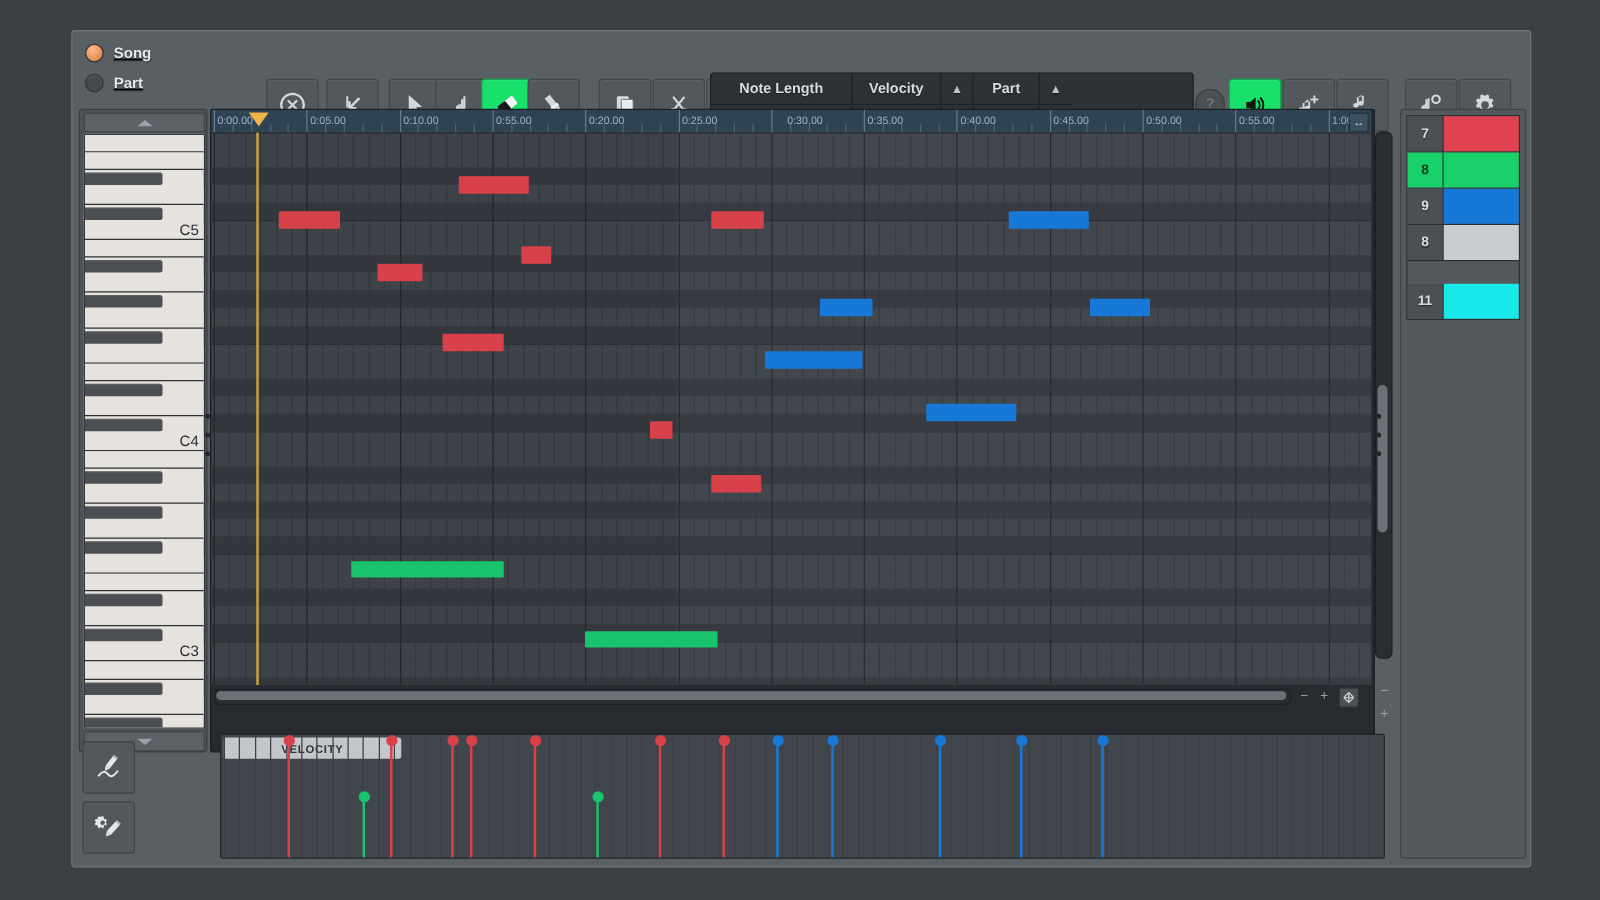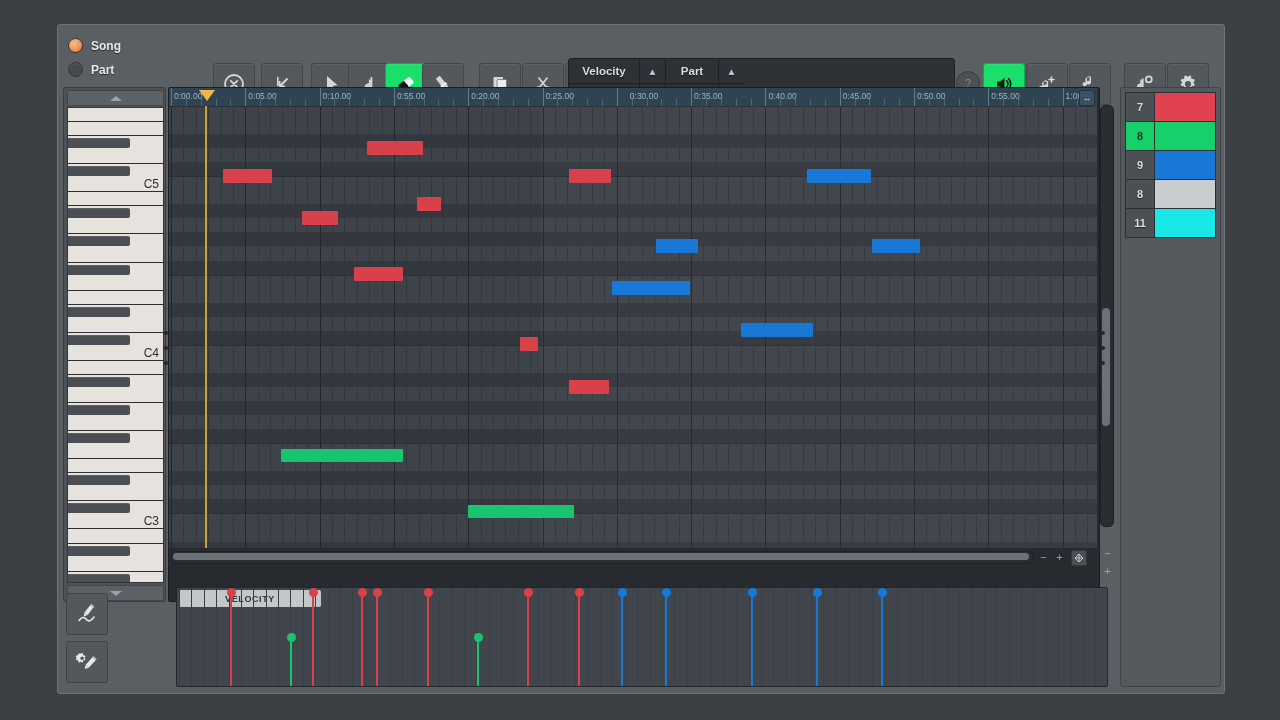--- a/index.html
+++ b/index.html
@@ -7,21 +7,21 @@
   #root{position:relative;width:1280px;height:720px;background:#3c4044;}
 
   
   #window{position:absolute;left:57px;top:24px;width:1166px;height:668px;background:#5a5f63;
           border:1px solid #6e7478;border-radius:3px;}
 
   
   #toolbar{position:absolute;left:0;top:0;width:1166px;height:62px;}
 
   .radio-group{position:absolute;left:10px;top:10px;width:90px;height:44px;}
-  .radio-row{display:flex;align-items:center;height:21px;margin-bottom:3px;}
+  .radio-row{display:flex;align-items:flex-start;height:21px;margin-bottom:3px;text-decoration:underline;}
   .radio-dot{width:13px;height:13px;border-radius:50%;border:1px solid #32363a;
              background:#45494d;box-shadow:inset 0 1px 1px rgba(255,255,255,.12);}
   .radio-dot.on{background:radial-gradient(circle at 38% 32%,#ffb98a,#e8894f 70%);}
   .radio-label{margin-left:8px;color:#e6e9ec;font-size:12px;font-weight:bold;
                text-shadow:0 1px 1px rgba(0,0,0,.6);}
 
   .tbtn{position:absolute;top:0;width:40px;height:40px;background:#53585c;
         border:1px solid #43474b;border-radius:3px;display:flex;align-items:center;
         justify-content:center;box-shadow:inset 0 1px 0 rgba(255,255,255,.07);}
   .tbtn.active{background:#18e06a;border-color:#0fa94e;}
@@ -113,21 +113,21 @@
             border-radius:2px;color:#32363a;font-size:9px;font-weight:bold;letter-spacing:.6px;
             display:flex;align-items:center;justify-content:center;}
   .stem{position:absolute;width:2px;}
   .stemhead{position:absolute;width:9px;height:9px;border-radius:50%;}
 
   
   #tracklist{position:absolute;left:1062px;top:62px;width:99px;height:598px;
              background:#55595d;border:1px solid #3f4347;border-radius:3px;}
   #tracks{position:absolute;left:4px;top:4px;width:89px;border:1px solid #2c3034;}
   .trow{display:flex;height:28px;border-bottom:1px solid #2c3034;}
-  .trow:last-child{border-bottom:none;}
+  .trow:last-child{border-bottom:none;margin-top:18px;}
   .tnum{width:28px;display:flex;align-items:center;justify-content:center;background:#4b5054;
         color:#d8dde1;font-size:11px;font-weight:bold;border-right:1px solid #2c3034;
         text-shadow:0 1px 1px rgba(0,0,0,.5);}
   .tnum.sel{background:#17d06a;color:#0d3a20;text-shadow:none;}
   .tcolor{flex:1;}
 
   
   #wm{position:absolute;left:1035px;top:622px;width:138px;height:54px;display:flex;align-items:center;}
   #wmtext{color:#e9edf0;font-size:25px;font-weight:bold;letter-spacing:-.5px;
           text-shadow:0 1px 2px rgba(0,0,0,.8);}
@@ -219,20 +219,24 @@
       <div class="tbtn" style="left:86px;">
         <svg width="20" height="20" viewBox="0 0 20 20">
           <rect x="3" y="4" width="9.5" height="12.5" rx="1" fill="#d3d8dc"></rect>
           <rect x="6.5" y="2.5" width="10" height="13.5" rx="1" fill="#e9edf0" stroke="#6d7478" stroke-width=".8"></rect>
           <rect x="8.6" y="1.2" width="5.8" height="3" rx=".8" fill="#b9c1c7"></rect>
         </svg>
       </div>
     </div>
 
     <div id="valuepanel">
+      <div class="vcol" style="width:112px;">
+        <div class="vcell top">Note Length</div>
+        <div class="vcell dim">Linked to grid</div>
+      </div>
       <div class="vcol" style="width:70px;">
         <div class="vcell top">Velocity</div>
         <div class="vcell val">127</div>
       </div>
       <div class="vcol" style="width:25px;">
         <div class="vcell top arrowcell">▲</div>
         <div class="vcell arrowcell">▼</div>
       </div>
       <div class="vcol" style="width:52px;">
         <div class="vcell top">Part</div>

